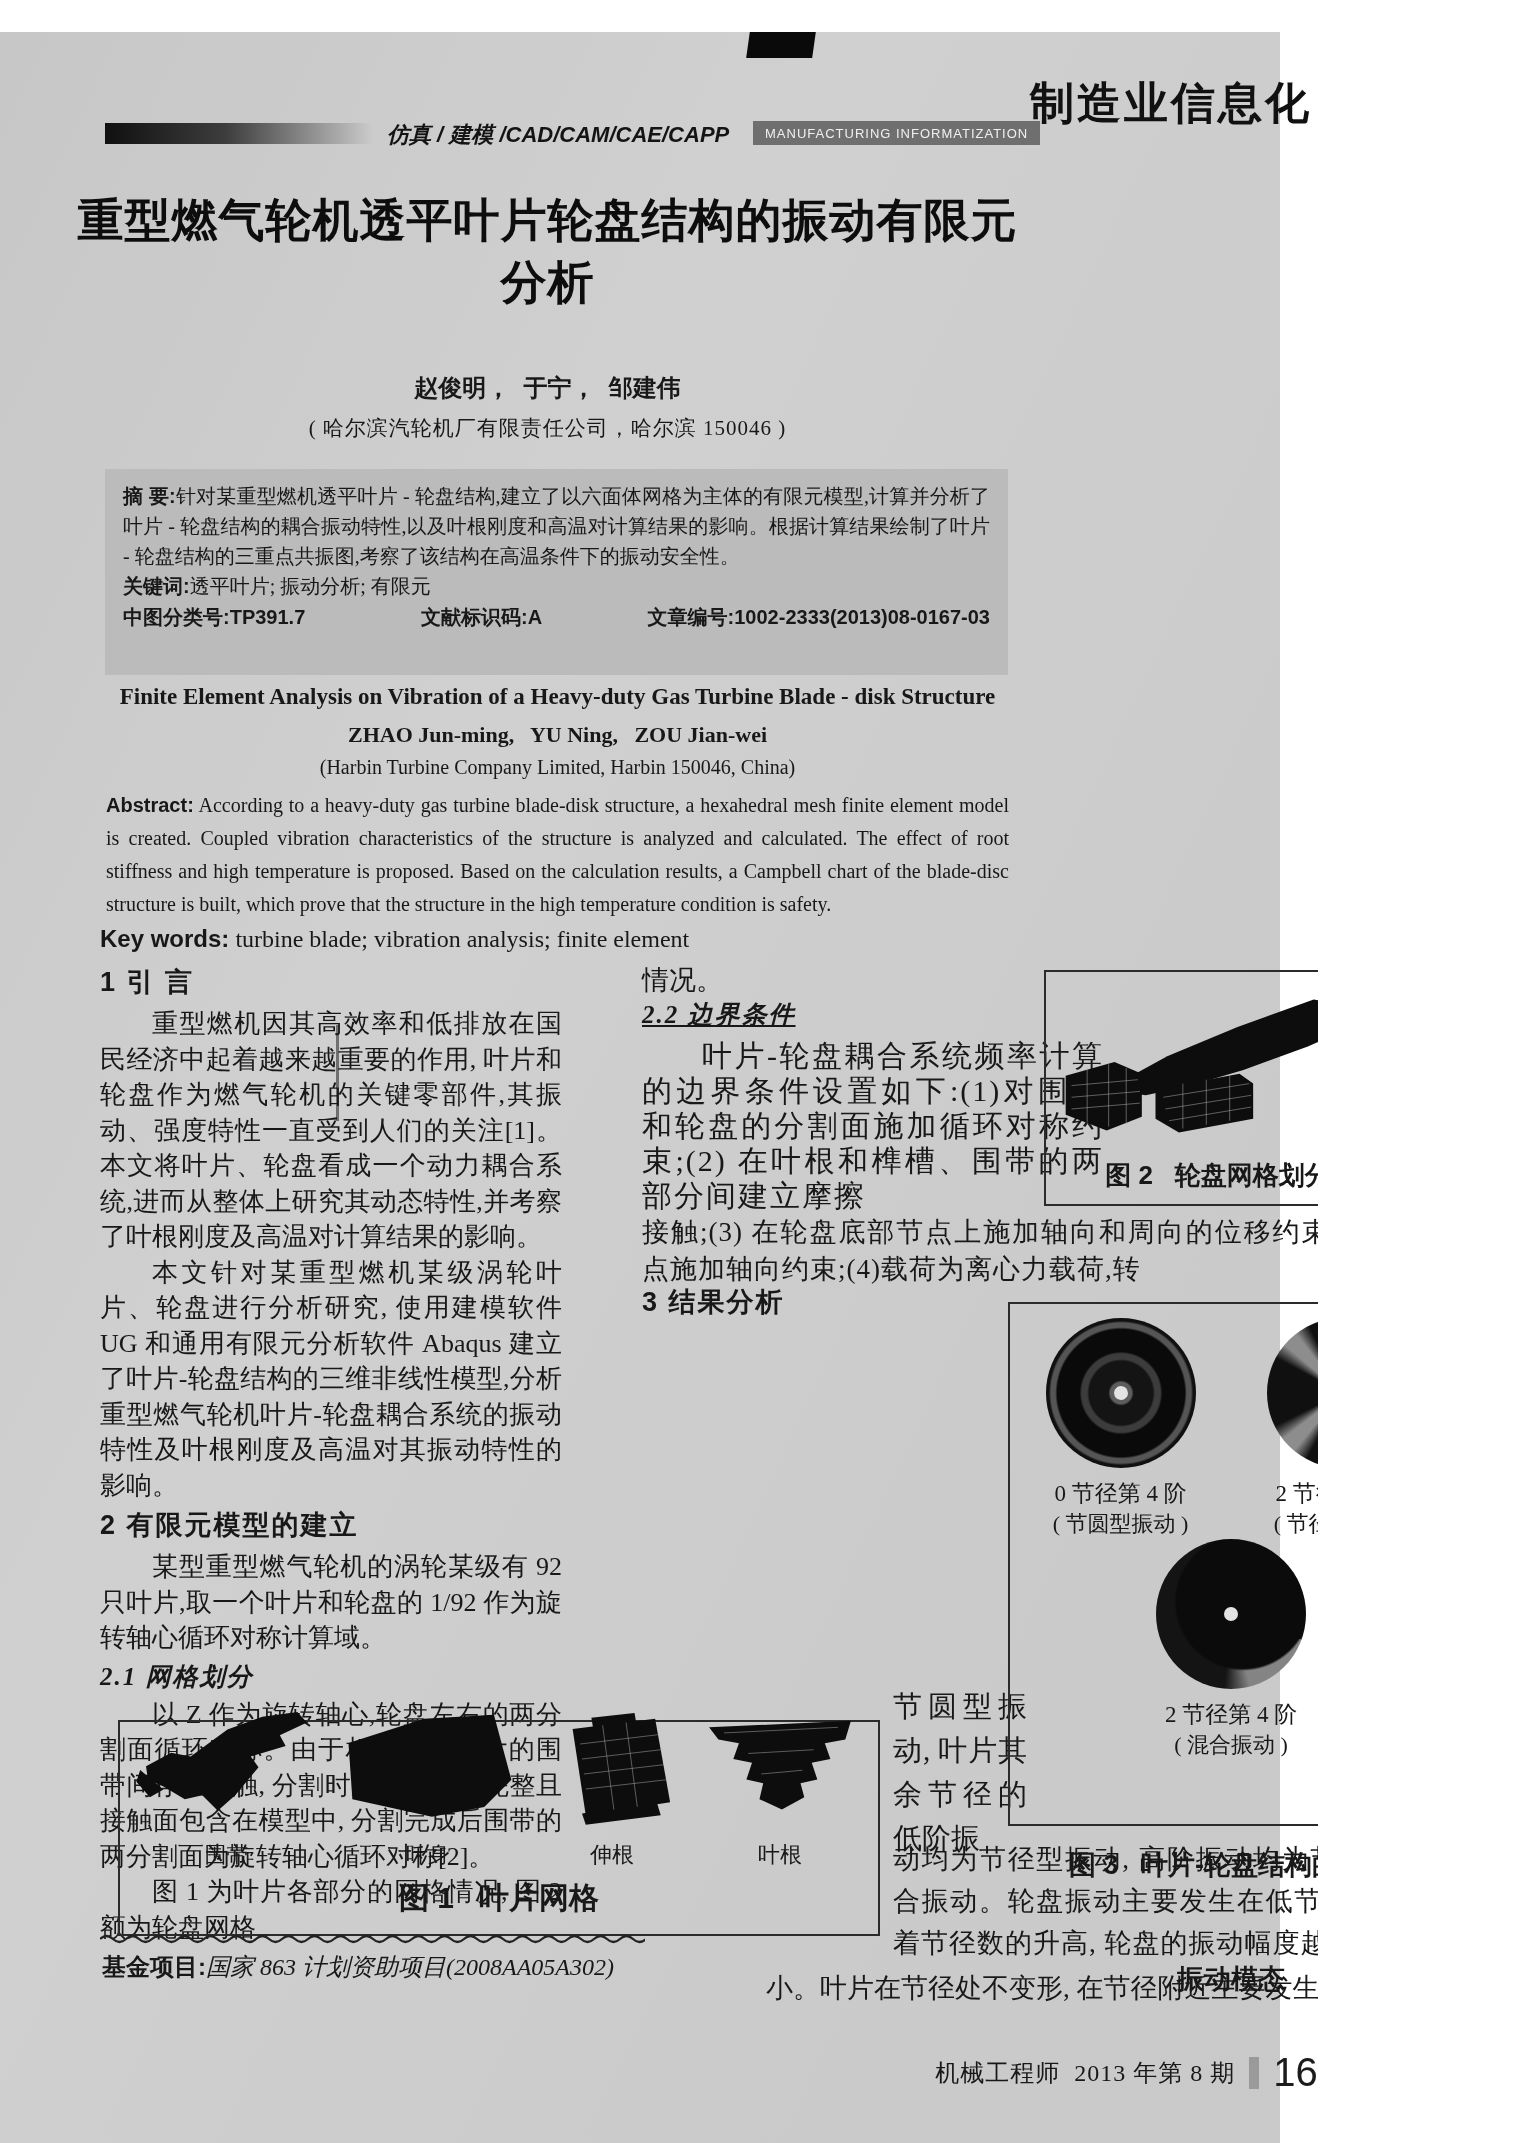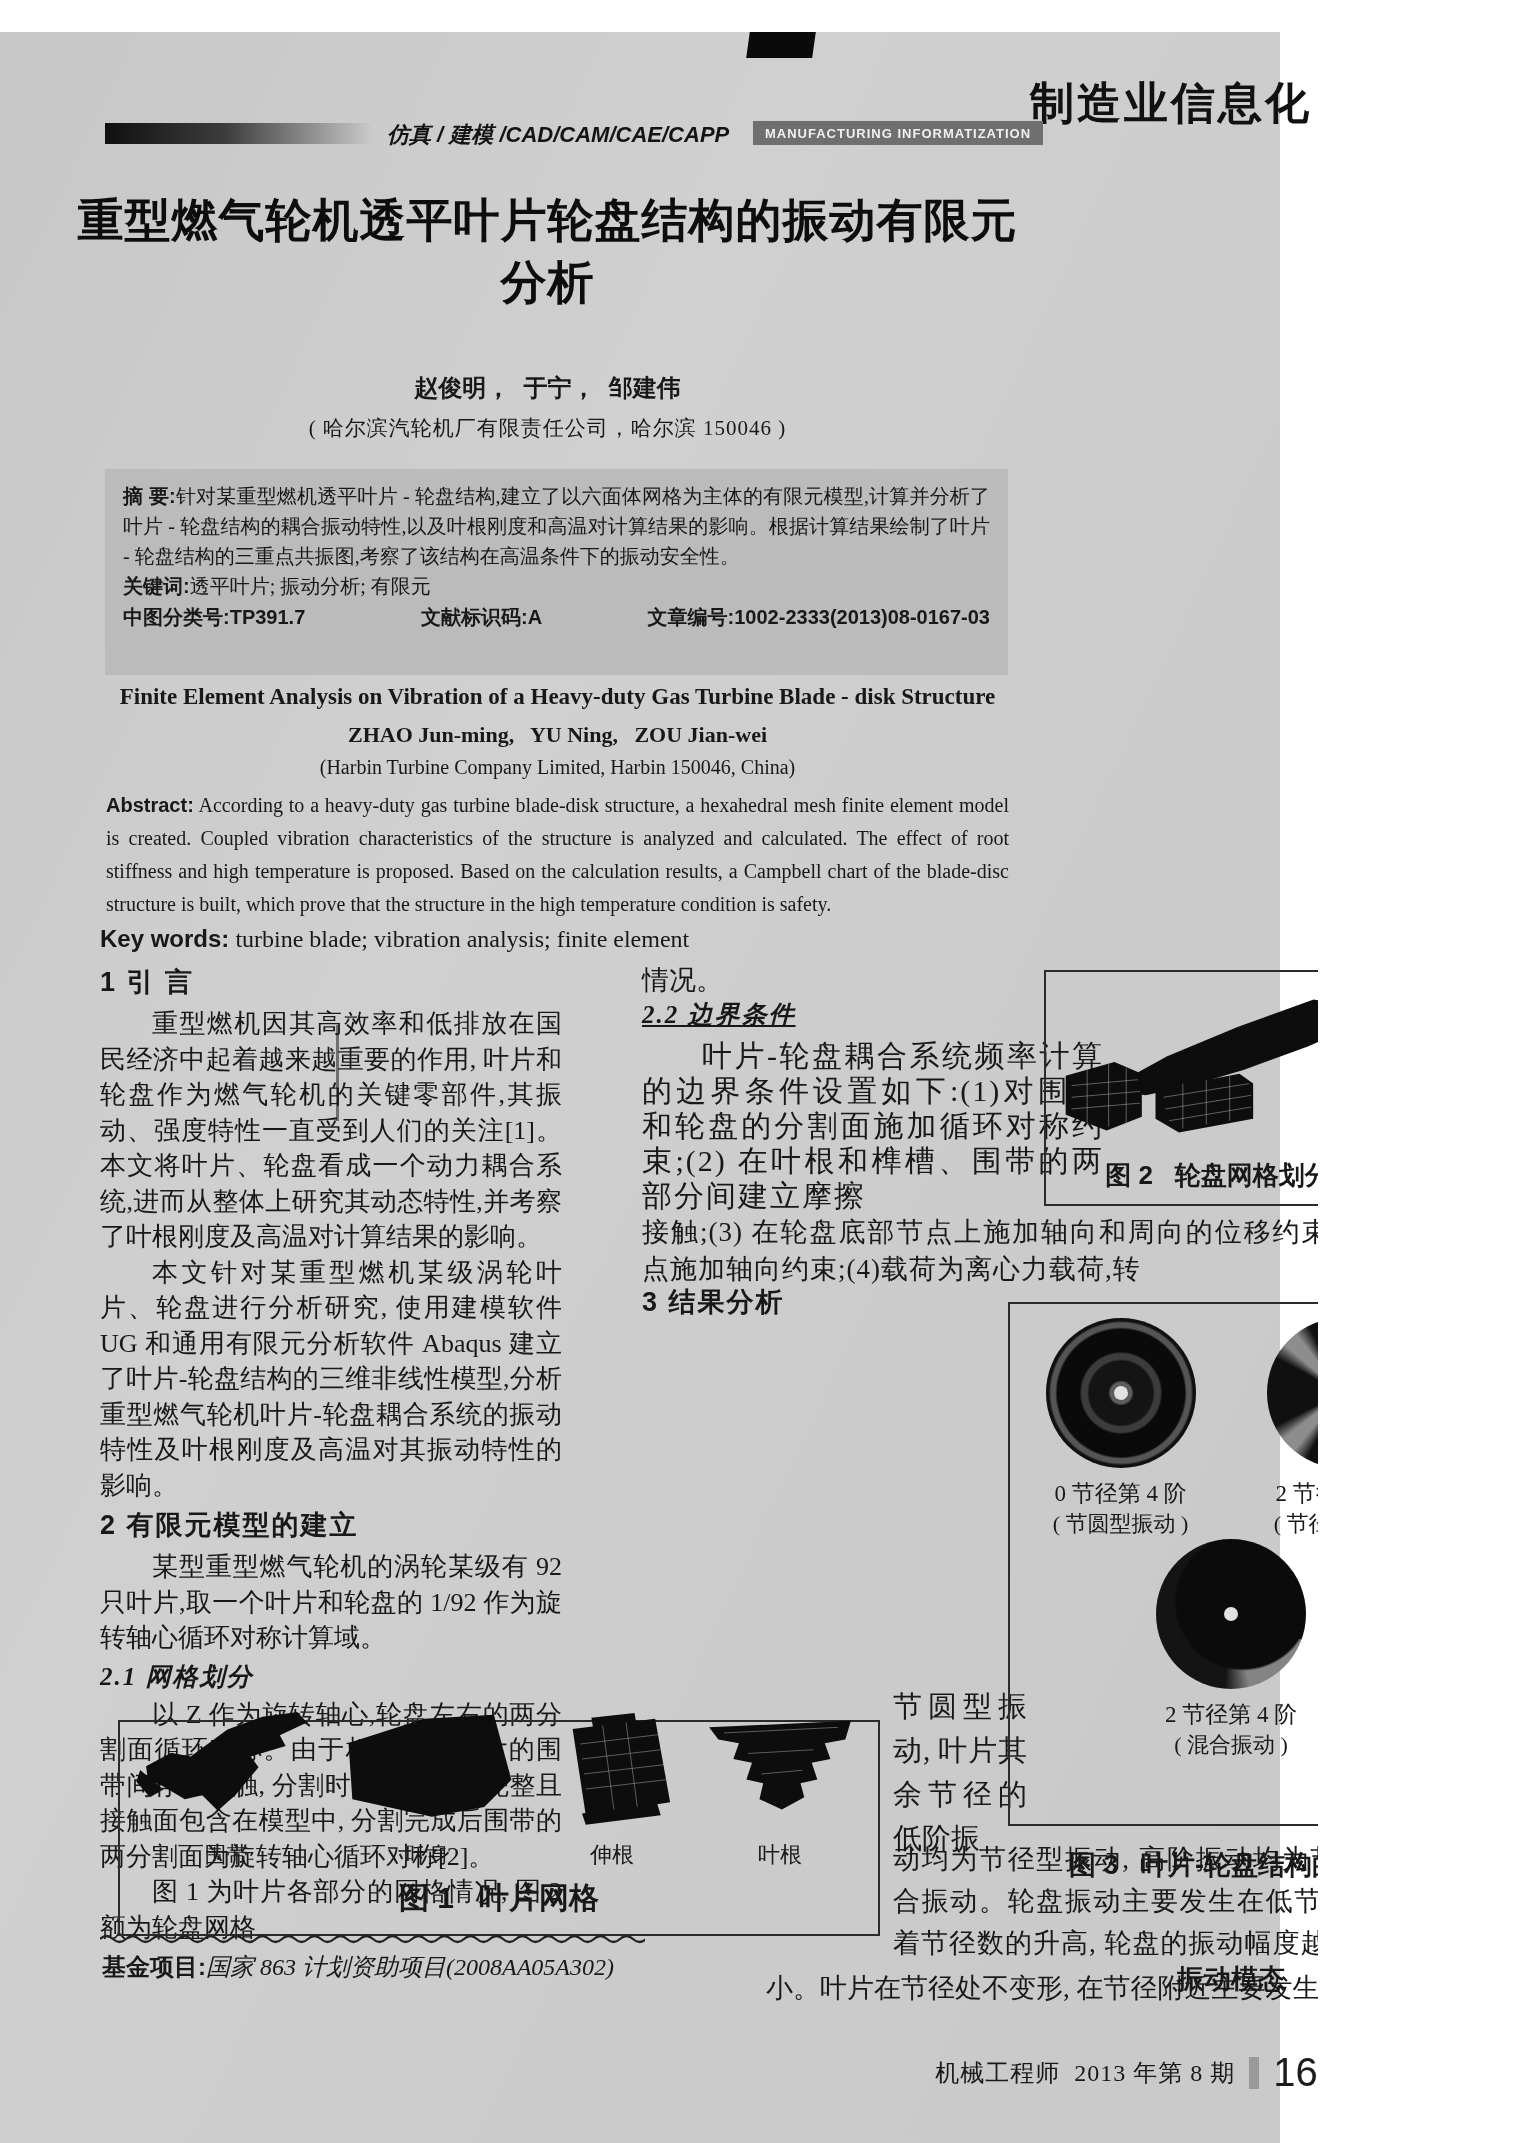--- a/index.html
+++ b/index.html
@@ -11,21 +11,21 @@
   .scan-edge { position:absolute; right:0; top:0; width:38px; height:100%; background:#ffffff; }
   .artifact-top { position:absolute; left:748px; top:0; width:66px; height:26px; background:#0a0a0a; transform:skewX(-8deg); }
   .artifact-line { position:absolute; left:336px; top:993px; width:3px; height:96px; background:#3a3a3a; opacity:.65; }
 
   
   .journal-cn { position:absolute; top:42px; left:1030px; font-family:"Liberation Sans",sans-serif; font-weight:bold; font-size:44px; letter-spacing:3px; color:#111; }
   .header-bar { position:absolute; top:88px; left:105px; width:912px; height:27px; }
   .header-grad { position:absolute; left:0; top:3px; width:268px; height:21px;
     background:linear-gradient(to right,#101010,#3d3d3d 45%,#8a8a8a 75%,rgba(170,170,170,0)); }
   .header-path { position:absolute; left:282px; top:0; font-family:"Liberation Sans",sans-serif; font-weight:bold; font-style:italic; font-size:22px; white-space:pre; color:#141414; }
-  .header-badge { position:absolute; left:648px; top:1px; background:#6f6f6f; color:#f0f0f0; font-family:"Liberation Sans",sans-serif; font-weight:bold; font-size:13px; letter-spacing:1px; padding:5px 12px 4px; white-space:nowrap; }
+  .header-badge { position:absolute; left:648px; top:1px; background:#6f6f6f; color:#f0f0f0; font-family:"Liberation Sans",sans-serif; font-weight:normal; font-size:13px; letter-spacing:1px; padding:5px 12px 4px; white-space:nowrap; }
 
   
   .title { position:absolute; top:158px; left:60px; width:975px; text-align:center; font-family:"Liberation Sans",sans-serif; font-weight:bold; font-size:46px; letter-spacing:1px; color:#0d0d0d; }
   .authors { position:absolute; top:340px; left:60px; width:975px; text-align:center; font-family:"Liberation Sans",sans-serif; font-weight:bold; font-size:24px; white-space:pre; }
   .affiliation { position:absolute; top:382px; left:60px; width:975px; text-align:center; font-size:21px; letter-spacing:1px; }
 
   
   .abstract-box { position:absolute; left:105px; top:437px; width:903px; height:206px; background:#bbbbbb; }
   .abstract-box .abs-p { margin:12px 18px 0; font-size:20px; line-height:30px; text-align:justify; }
   .abstract-box .kw-p { margin:0 18px; font-size:20px; line-height:30px; }

